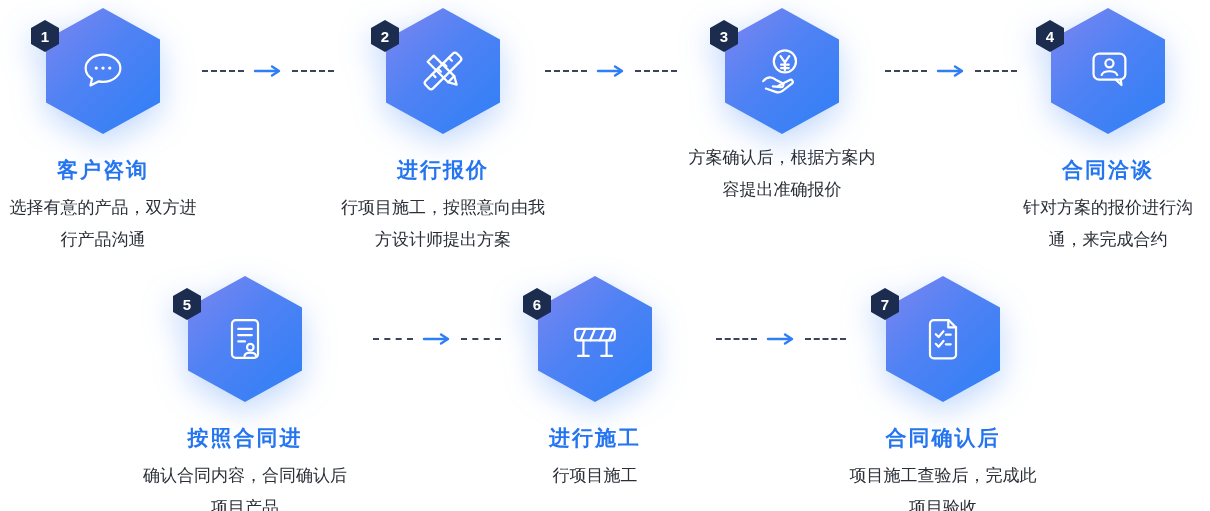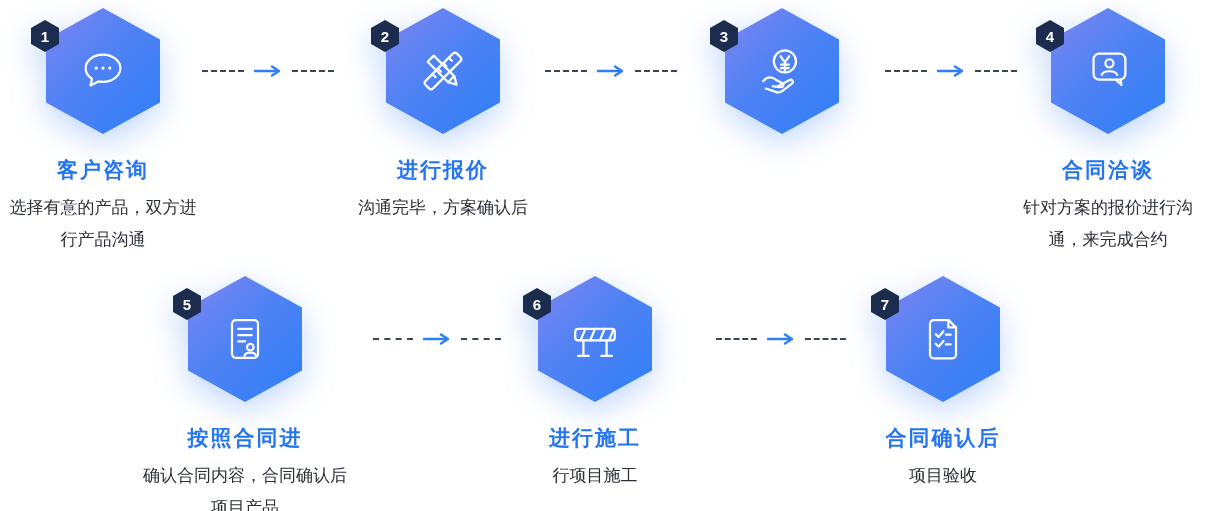--- a/index.html
+++ b/index.html
@@ -91,37 +91,42 @@
           </g>
           <g transform="rotate(-45 28 28)">
             <path d="M23.5 10h9v30l-4.5 8-4.5-8z"></path>
             <line x1="23.5" y1="40" x2="32.5" y2="40"></line>
           </g>
         </svg>
       </div>
     </div>
     <div class="title">进行报价</div>
     <div class="desc">
-      <div>沟通完毕，方案确认后</div>
+      <div>行项目施工，按照意向由我</div>
+      <div>方设计师提出方案</div>
     </div>
   </div>
 
   <div class="step" style="left:662px;top:8px;">
     <div class="hex-wrap">
       <div class="badge">
           <span>3</span>
         </div>
       <div class="hex">
         <svg class="icon" width="54" height="54" viewBox="0 0 56 56">
           <circle cx="31" cy="18" r="11.5"></circle>
           <path d="M26.5 12.5 31 19l4.5-6.5M31 19v8M27 21.5h8M27 25h8"></path>
           <path d="M8.5 38.5c4-4.5 8.5-5 13-1.5l6.5 3.5c2.6 1.4 1.4 4.6-1.4 4.3l-8.1-.8"></path>
           <path d="M24 43.5l11.5-6c2.8-1.5 5 1.6 2.8 3.7l-9.8 7.4c-2.2 1.6-4.6 1.9-7.2 1l-10-3.4"></path>
         </svg>
       </div>
+    </div>
+    <div class="desc">
+      <div>方案确认后，根据方案内</div>
+      <div>容提出准确报价</div>
     </div>
   </div>
 
   <div class="step" style="left:988px;top:8px;">
     <div class="hex-wrap">
       <div class="badge">
           <span>4</span>
         </div>
       <div class="hex">
         <svg class="icon" width="54" height="54" viewBox="0 0 56 56">
@@ -198,20 +203,21 @@
           <path d="M33.5 8.5V16h8"></path>
           <path d="M20.5 23l3 3 5-6"></path>
           <line x1="31" y1="23.5" x2="36" y2="23.5"></line>
           <path d="M20.5 33l3 3 5-6"></path>
           <line x1="31" y1="33.5" x2="36" y2="33.5"></line>
         </svg>
       </div>
     </div>
     <div class="title">合同确认后</div>
     <div class="desc">
+      <div>项目施工查验后，完成此</div>
       <div>项目验收</div>
     </div>
   </div>
 
   <div class="connector" style="left:202px;top:63px;width:132px;">
     <span class="dash"></span>
     <svg class="arrow" width="30" height="14" viewBox="0 0 30 14">
       <line x1="2" y1="7" x2="24" y2="7"></line>
         <polyline points="19,2.5 26,7 19,11.5"></polyline>
     </svg>

